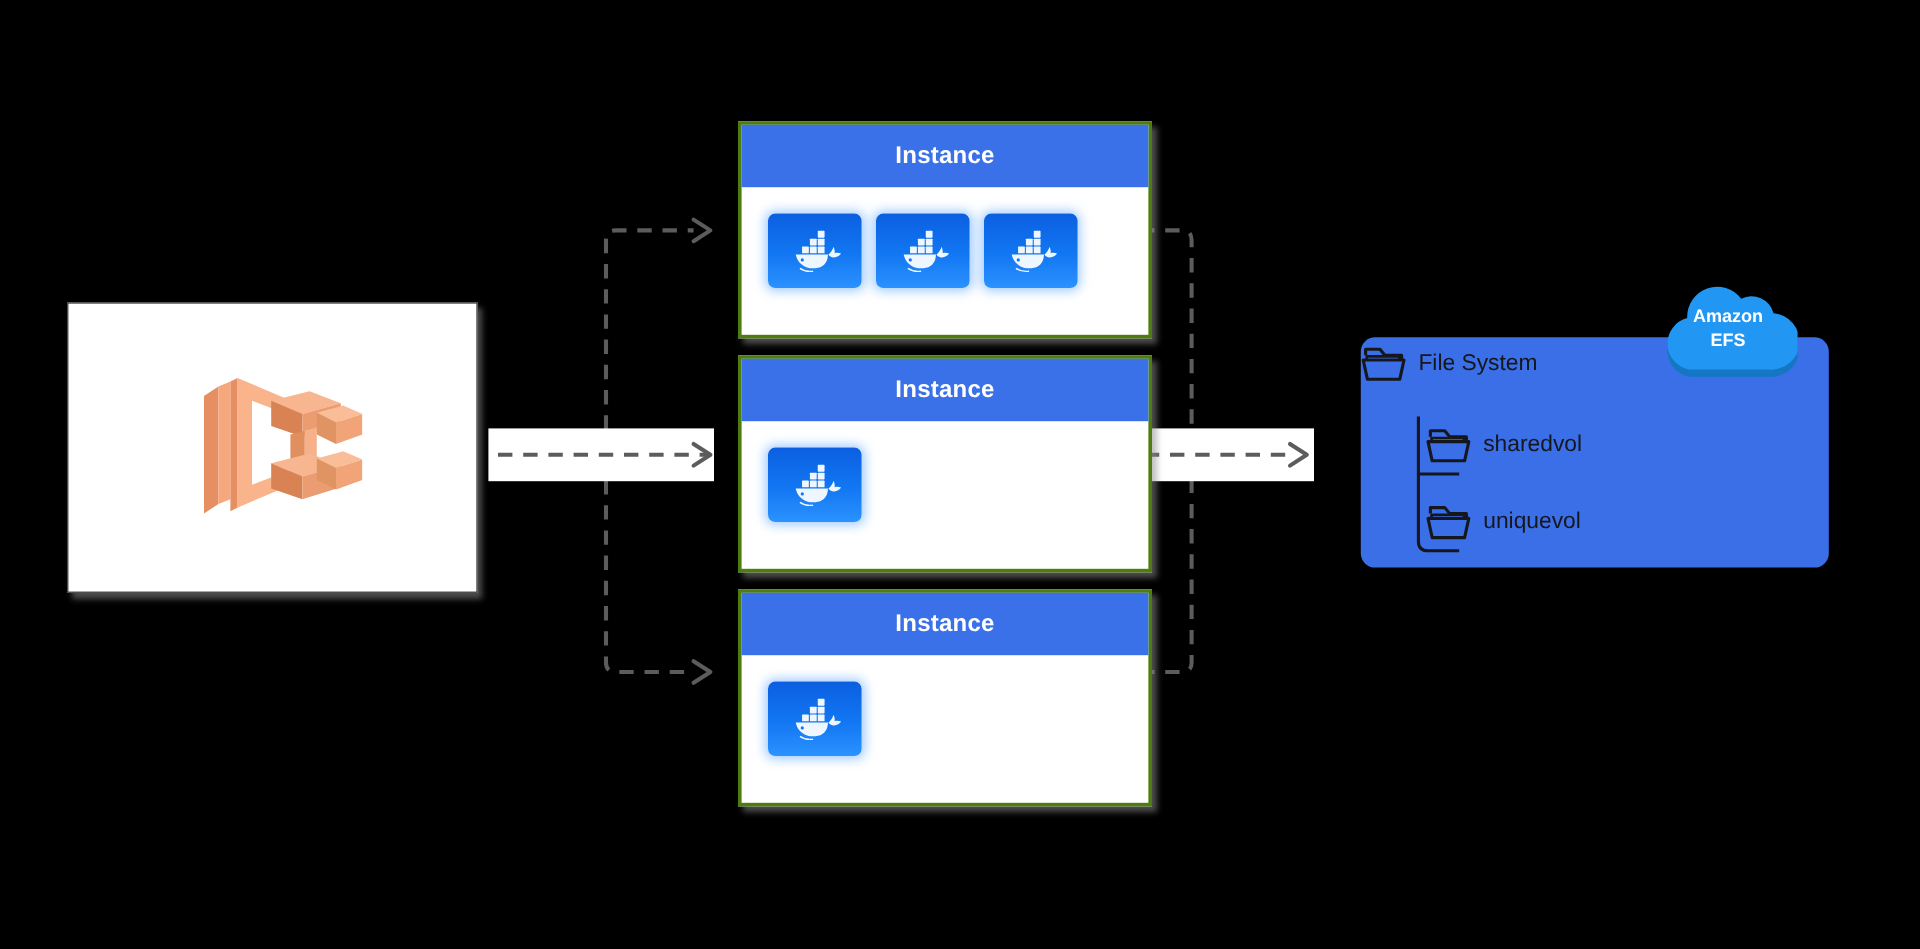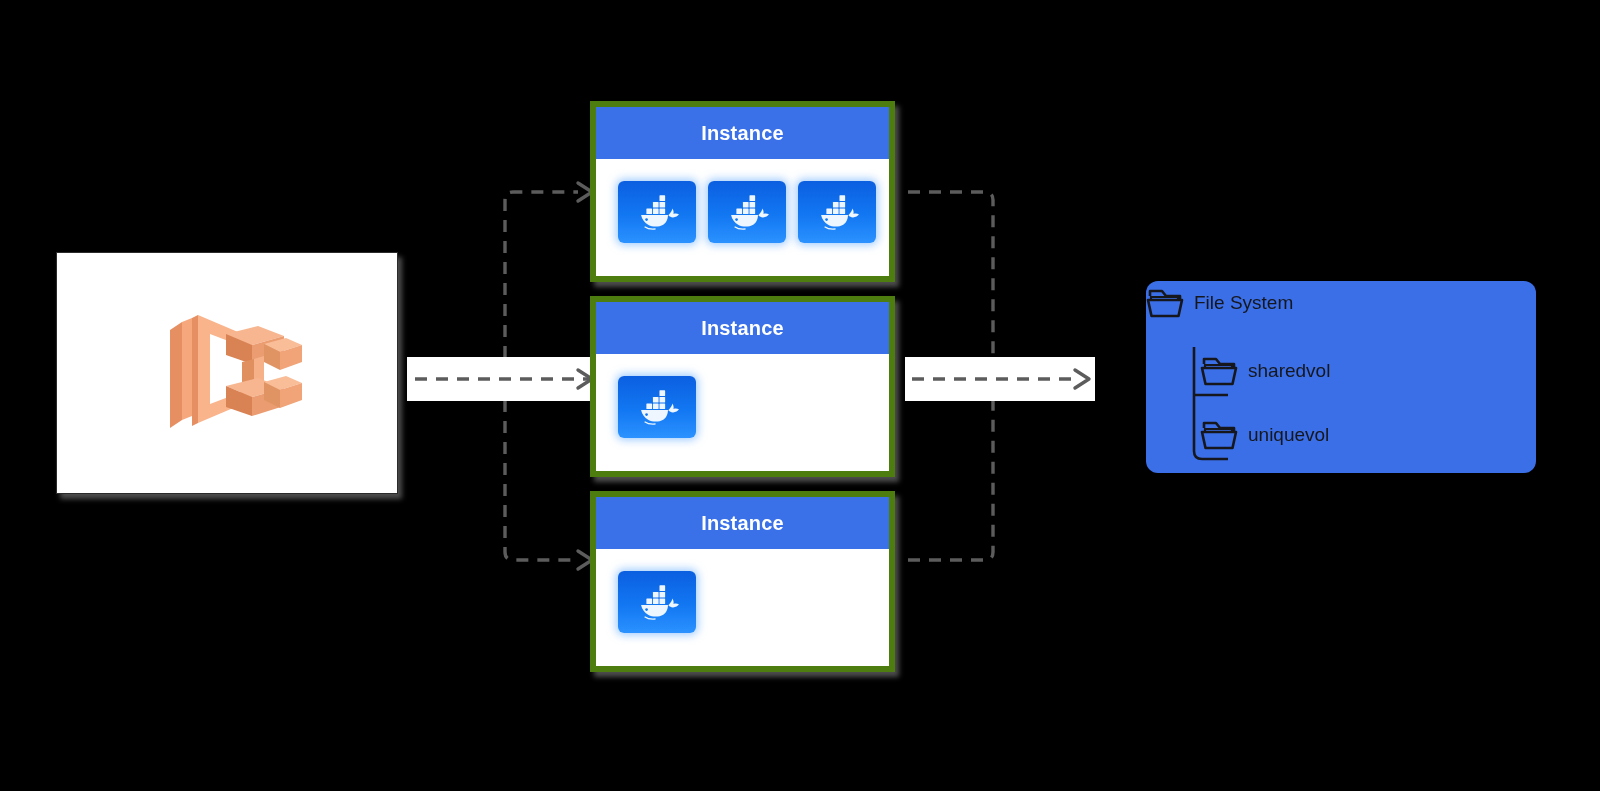--- a/index.html
+++ b/index.html
@@ -6,40 +6,40 @@
   body{width:1600px;height:791px;font-family:"Liberation Sans",sans-serif;overflow:hidden;}
   #stage{position:relative;width:1600px;height:791px;background:#000;}
 
   
   .ecs-card{position:absolute;left:56px;top:252px;width:342px;height:242px;
     background:#fff;border:1px solid #2b2b2b;box-sizing:border-box;
     box-shadow:4px 5px 5px rgba(140,140,140,.55);}
   .ecs-logo{position:absolute;left:50%;top:50%;transform:translate(-50%,-50%);}
 
   
-  .instance{position:absolute;left:590px;width:305px;background:#fff;
-    border:6px solid #4d7c0f;box-sizing:border-box;
+  .instance{position:absolute;left:615px;width:345px;background:#fff;
+    border:3px solid #4d7c0f;box-sizing:border-box;
     box-shadow:4px 5px 5px rgba(140,140,140,.55);}
   .inst-1{top:101px;height:181px;}
   .inst-2{top:296px;height:181px;}
   .inst-3{top:491px;height:181px;}
   .inst-head{height:52px;background:#3b71e8;display:flex;align-items:center;
     justify-content:center;}
   .inst-title{color:#fff;font-size:20px;font-weight:bold;letter-spacing:.2px;}
   .inst-body{position:relative;height:calc(100% - 52px);padding:22px 0 0 22px;
     display:flex;gap:12px;box-sizing:border-box;}
 
   .docker-tile{width:78px;height:62px;border-radius:6px;
     background:linear-gradient(180deg,#0b5fe0 0%,#1277f2 55%,#2b92ff 100%);
     display:flex;align-items:center;justify-content:center;flex:none;
     box-shadow:0 0 9px 2px rgba(80,160,255,.55);}
 
   
   .efs-panel{position:absolute;left:1134px;top:281px;width:390px;height:192px;
-    background:#3b6fe8;border-radius:12px;margin-left:12px;}
+    background:#3b6fe8;border-radius:12px;}
   .efs-cloud{position:absolute;left:1382px;top:228px;width:116px;height:92px;}
   .efs-cloud-text{position:absolute;left:0;top:26px;width:116px;text-align:center;
     color:#fff;font-size:15px;font-weight:bold;line-height:20px;pointer-events:none;}
 
   .fs-tree{position:absolute;left:30px;top:20px;width:340px;height:170px;}
   .fs-row{position:absolute;display:flex;align-items:center;gap:10px;}
   .fs-row .lbl{color:#16171d;font-size:19px;white-space:nowrap;}
   .fs-root{left:0px;top:6px;}
   .fs-child-1{left:54px;top:74px;text-align:right;}
   .fs-child-2{left:54px;top:138px;justify-content:space-between;}
@@ -248,14 +248,26 @@
     <div class="fs-row fs-child-2">
       <svg width="38" height="32" viewBox="0 0 38 32">
         <path d="M4 9 V4 h12 l4 5 h14 v4" fill="none" stroke="#16171d" stroke-width="2.6" stroke-linejoin="round"></path>
         <path d="M2 13 h34 l-3.5 16 h-27 z" fill="none" stroke="#16171d" stroke-width="2.6" stroke-linejoin="round"></path>
         <path d="M5 13 V10 h27 v3" fill="none" stroke="#16171d" stroke-width="2.2"></path>
       </svg>
       <span class="lbl">uniquevol</span>
     </div>
   </div>
 
+  <div class="efs-cloud">
+    <svg width="116" height="92" viewBox="0 0 116 92">
+      <path d="M26 86 a22 22 0 0 1 -2 -43 a25 25 0 0 1 45 -16 a19 19 0 0 1 27 12
+               a18 18 0 0 1 -4 47 z" fill="#1577c4"></path>
+      <path d="M26 80 a22 22 0 0 1 -2 -43 a25 25 0 0 1 45 -16 a19 19 0 0 1 27 12
+               a18 18 0 0 1 -4 47 z" fill="#2196f3"></path>
+    </svg>
+    <div class="efs-cloud-text">
+      <div>Amazon</div>
+      <div>EFS</div>
+    </div>
+  </div>
 
 </div>
 
 </body></html>

